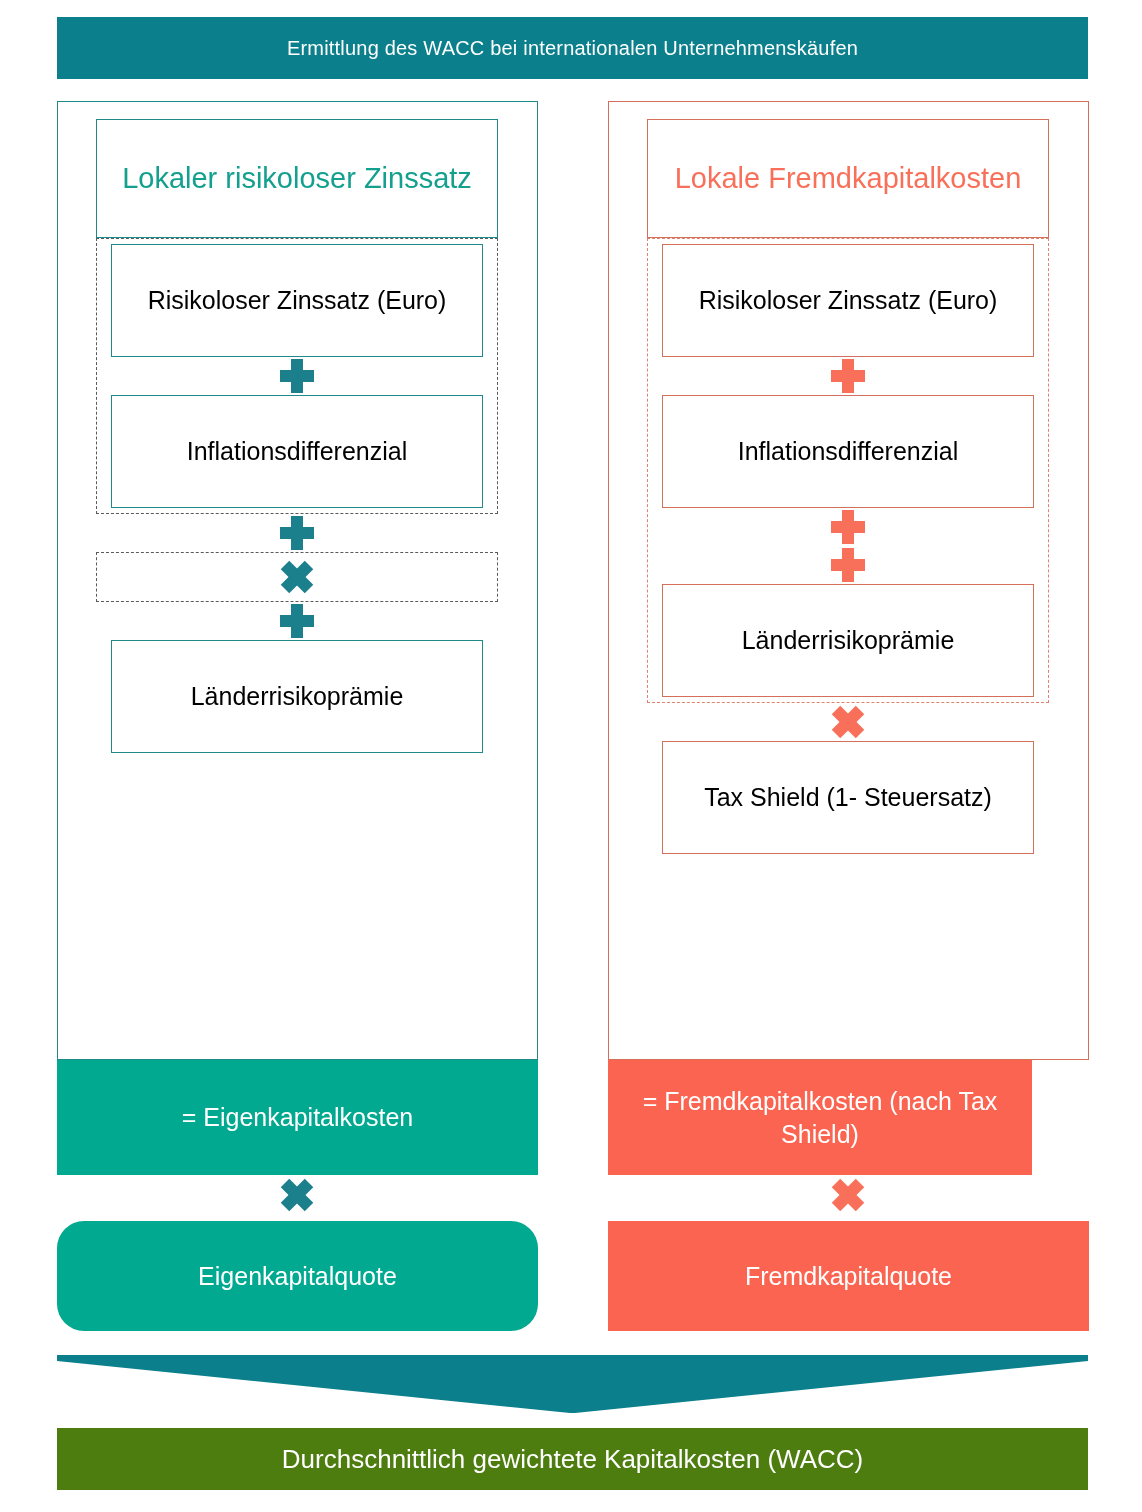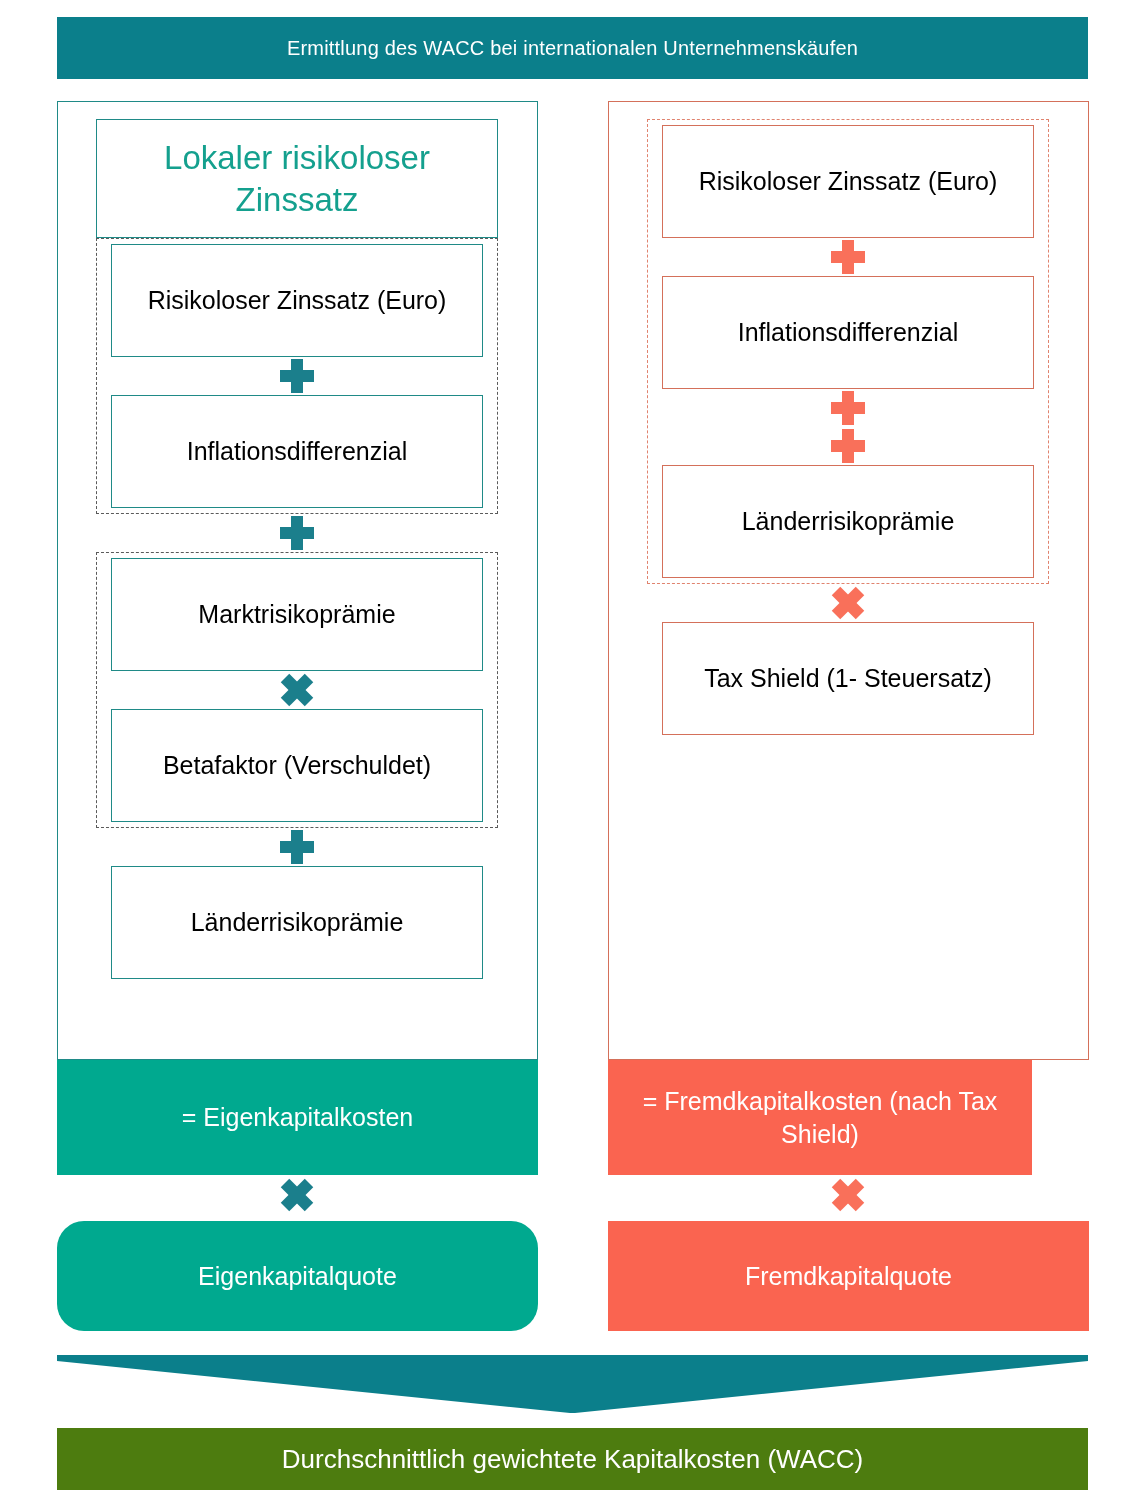--- a/index.html
+++ b/index.html
@@ -54,21 +54,21 @@
   }
 
   
   .hdr-box {
     box-sizing: border-box;
     height: 119px;
     display: flex;
     align-items: center;
     justify-content: center;
     text-align: center;
-    font-size: 33px;
+    font-size: 29px;
     line-height: 1.25;
     padding: 0 10px;
   }
   .hdr-left  { border: 1.4px solid #1F8A87; color: #14A08E; }
   .hdr-right { border: 1.4px solid #D4705A; color: #F9705A; }
 
   
   .group {
     box-sizing: border-box;
     padding: 5px 0 5px 0;
@@ -199,45 +199,42 @@
       <div class="item-box item-left">
         <span>Inflationsdifferenzial</span>
       </div>
     </div>
 
     <div class="op">
         <div class="op-plus op-teal"></div>
       </div>
 
     <div class="group group-left">
-      <div class="item-box item-left">
-        <span>Marktrisikoprämie</span>
-      </div>
       <div class="op">
           <div class="op-times op-teal"></div>
         </div>
-      <div class="item-box item-left">
-        <span>Betafaktor (Verschuldet)</span>
-      </div>
     </div>
 
     <div class="op">
         <div class="op-plus op-teal"></div>
       </div>
 
     <div class="item-box item-left">
       <span>Länderrisikoprämie</span>
     </div>
 
   </div>
 </div>
 
 <div class="col col-right">
   <div class="stack">
 
+    <div class="hdr-box hdr-right">
+      <span>Lokale Fremdkapitalkosten</span>
+    </div>
 
     <div class="group group-right">
       <div class="item-box item-right">
         <span>Risikoloser Zinssatz (Euro)</span>
       </div>
       <div class="op">
           <div class="op-plus op-orange"></div>
         </div>
       <div class="item-box item-right">
         <span>Inflationsdifferenzial</span>

